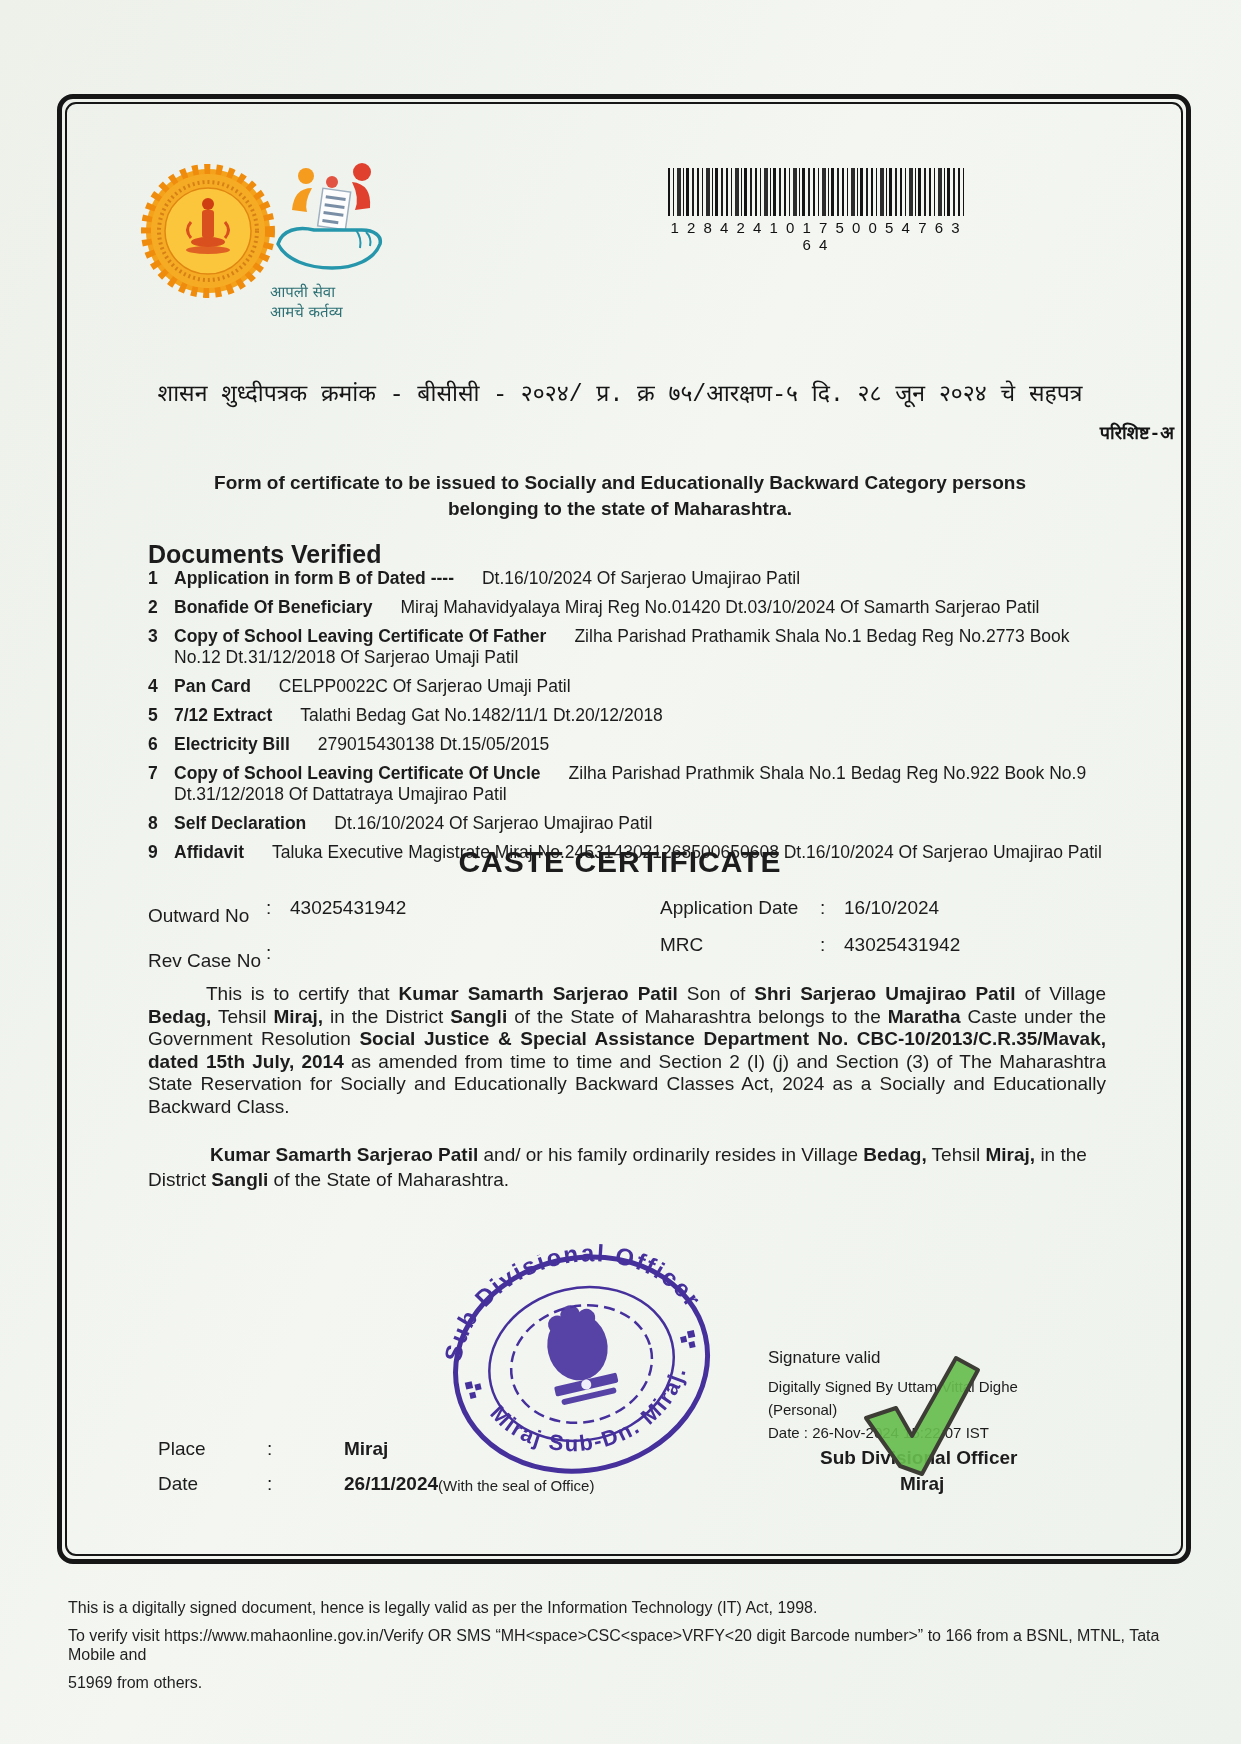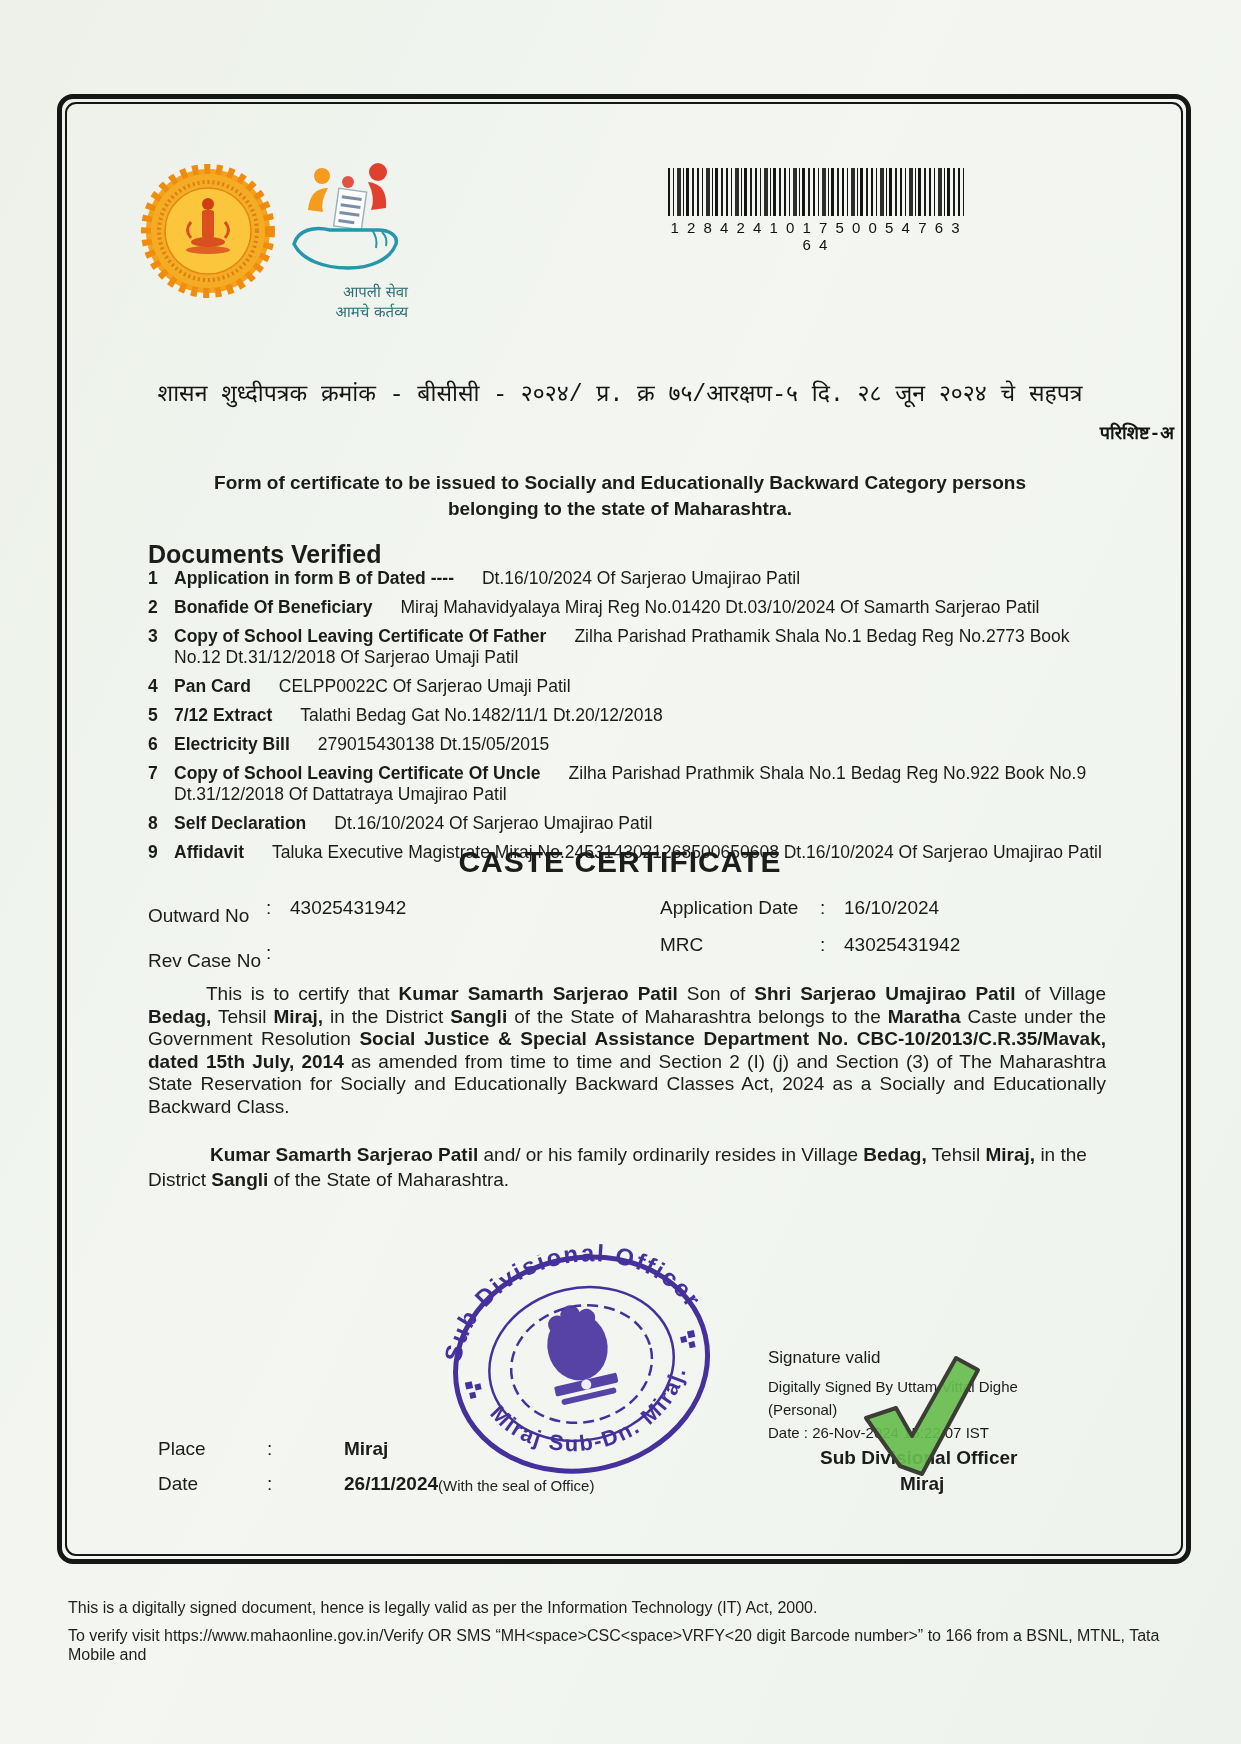--- a/index.html
+++ b/index.html
@@ -12,21 +12,21 @@
   .abs{position:absolute;}
   .dev{font-family:Liberation Mono, monospace;}
 
   
   .frame{left:57px; top:94px; width:1124px; height:1460px;
     border:5px solid #161616; border-radius:16px;}
   .frame-inner{position:absolute; inset:3px; border:2px solid #161616; border-radius:11px;}
 
   
   .emblem{left:137px; top:160px;}
-  .logo{left:286px; top:158px; width:122px; text-align:right;}
+  .logo{left:270px; top:158px; width:122px; text-align:left;}
   .logo-caption{font-family:"DejaVu Sans",sans-serif; color:#2c6f74; font-size:15px; line-height:20px; margin-top:2px;}
 
   .barcode-wrap{left:668px; top:168px; width:296px;}
   .barcode-bars{height:48px;
     background:repeating-linear-gradient(90deg,
       #141414 0px,#141414 2px, transparent 2px,transparent 5px,
       #141414 5px,#141414 6px, transparent 6px,transparent 9px,
       #2c2c2c 9px,#2c2c2c 13px, transparent 13px,transparent 15px,
       #141414 15px,#141414 16px, transparent 16px,transparent 18px,
       #141414 18px,#141414 21px, transparent 21px,transparent 24px,
@@ -256,17 +256,18 @@
     <div class="sig-miraj">Miraj</div>
   </div>
 
   <div class="abs check">
     <svg width="124" height="128" viewBox="0 0 124 128">
       <path d="M8 66 L38 56 L54 84 L98 6 L120 18 L64 122 L42 114 Z" fill="#67bd4e" fill-opacity="0.92" stroke="#3d3d35" stroke-width="4" stroke-linejoin="round"></path>
     </svg>
   </div>
 
   <div class="abs footer">
-    <div>This is a digitally signed document, hence is legally valid as per the Information Technology (IT) Act, 2000.</div>
+    <div>This is a digitally signed document, hence is legally valid as per the Information Technology (IT) Act, 1998.</div>
     <div>To verify visit https://www.mahaonline.gov.in/Verify OR SMS “MH&lt;space&gt;CSC&lt;space&gt;VRFY&lt;20 digit Barcode number&gt;” to 166 from a BSNL, MTNL, Tata Mobile and</div>
+    <div>51969 from others.</div>
   </div>
 
 </div>
 
 </body></html>

